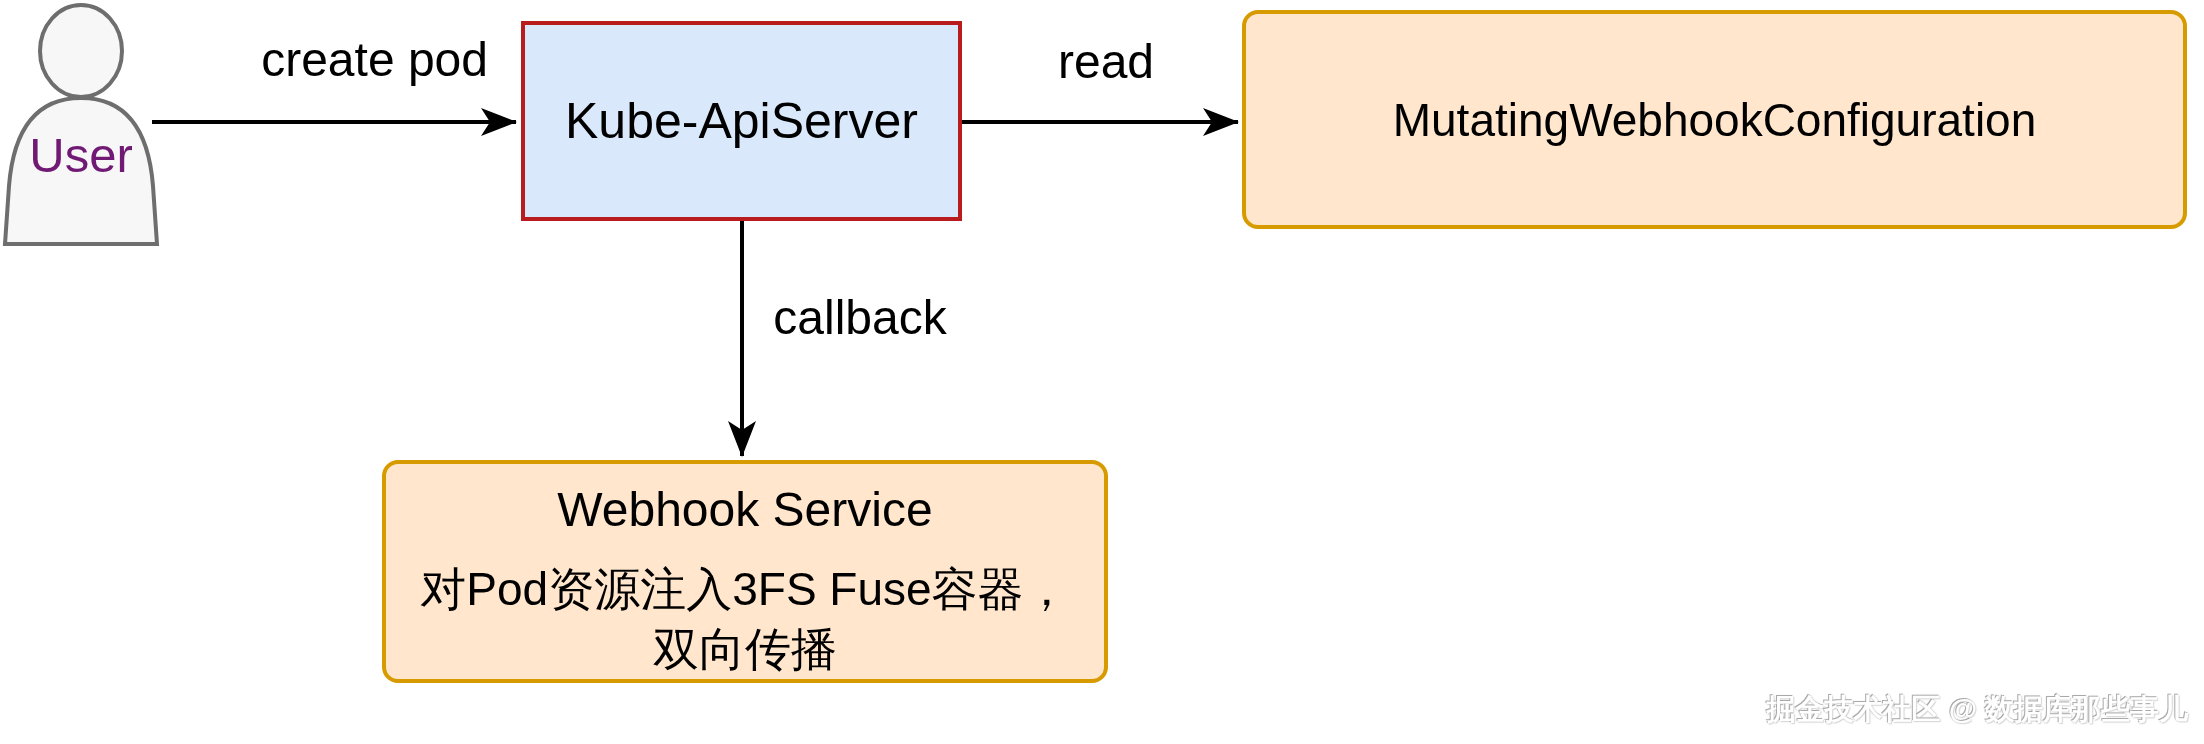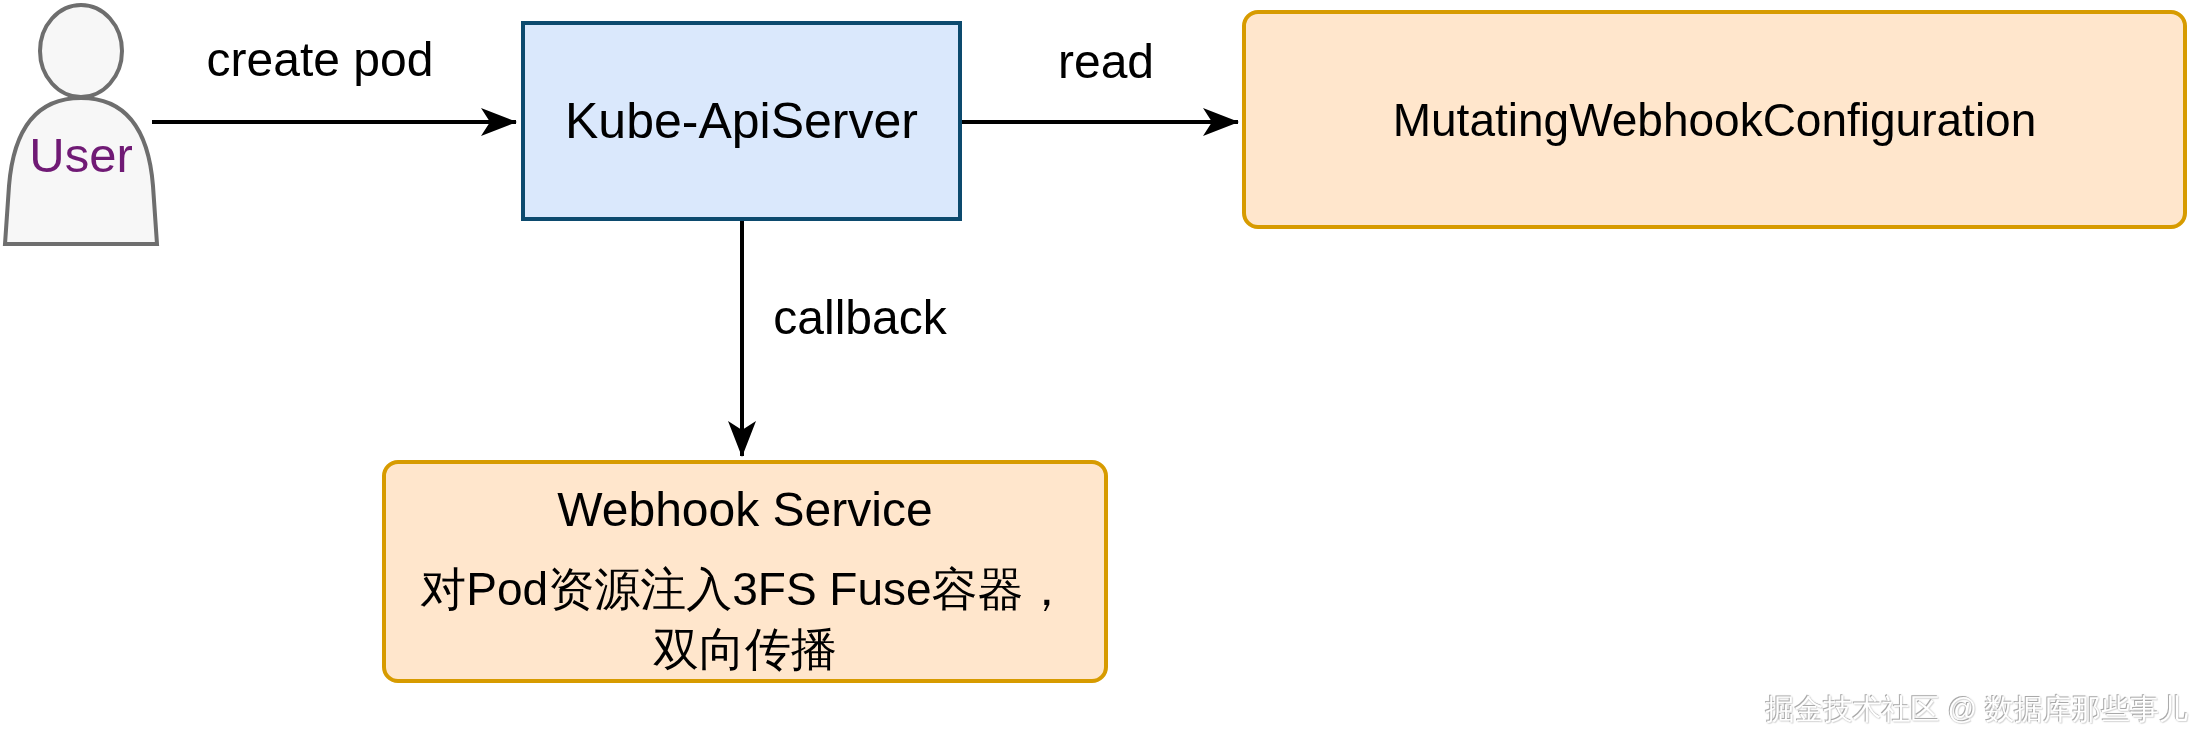--- a/index.html
+++ b/index.html
@@ -29,21 +29,21 @@
     align-items: center;
     justify-content: center;
     text-align: center;
   }
   .node-blue {
     left: 521px;
     top: 21px;
     width: 441px;
     height: 200px;
     background: #dae8fc;
-    border: 4px solid #0c4a6e;
+    border: 4px solid #b91c1c;
     font-size: 50px;
   }
   .node-orange {
     background: #ffe6cc;
     border: 4px solid #d79b00;
     border-radius: 16px;
   }
   .node-mutating {
     left: 1242px;
     top: 10px;
@@ -68,39 +68,39 @@
   .spacer-line {
     height: 60px;
   }
   .edge-label {
     position: absolute;
     font-size: 48px;
     line-height: 52px;
     text-align: center;
     white-space: nowrap;
   }
-  .label-create-pod { left: 140px; top: 34px;  width: 360px; }
+  .label-create-pod { left: 128px; top: 34px;  width: 360px; text-align: right; }
   .label-read       { left: 1006px; top: 36px; width: 200px; }
   .label-callback   { left: 760px; top: 292px; width: 200px; }
   .actor-label {
     position: absolute;
     left: 10px;
     top: 130px;
     width: 142px;
     text-align: center;
     font-size: 49px;
     line-height: 50px;
     color: #701a75;
   }
   .watermark {
     position: absolute;
     right: 16px;
     bottom: 14px;
     font-size: 29px;
-    font-weight: 400;
+    font-weight: 700;
     color: #ffffff;
     text-shadow: -1px -1px 0 #a9a9a9, 1px 1px 1px #d8d8d8, 0 0 2px #bbbbbb;
     white-space: nowrap;
   }
 </style>
 </head>
 <body>
 
 <div class="canvas">
 

